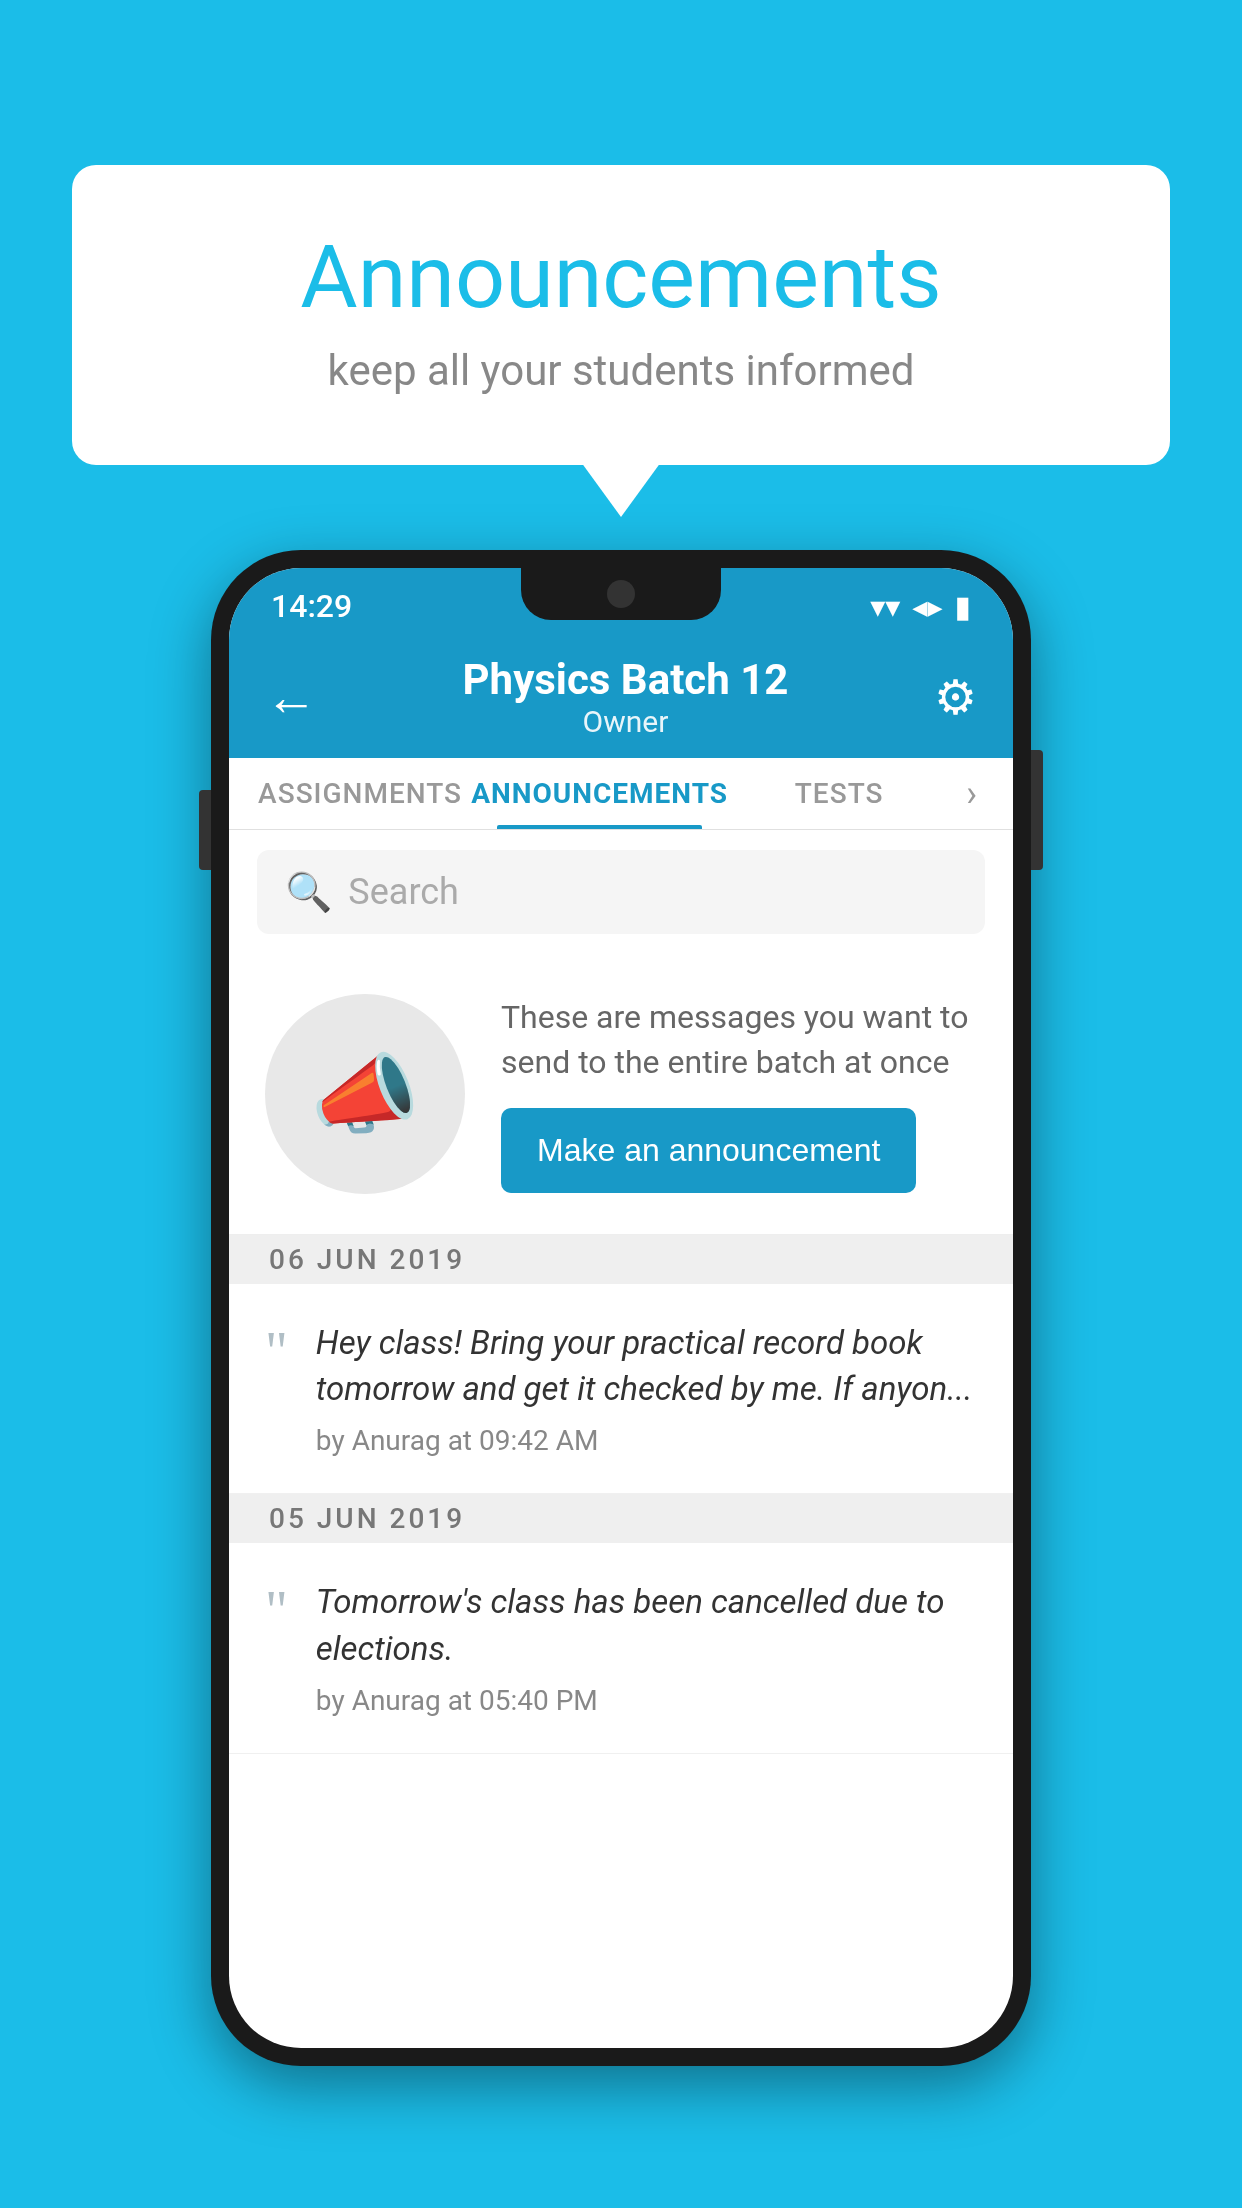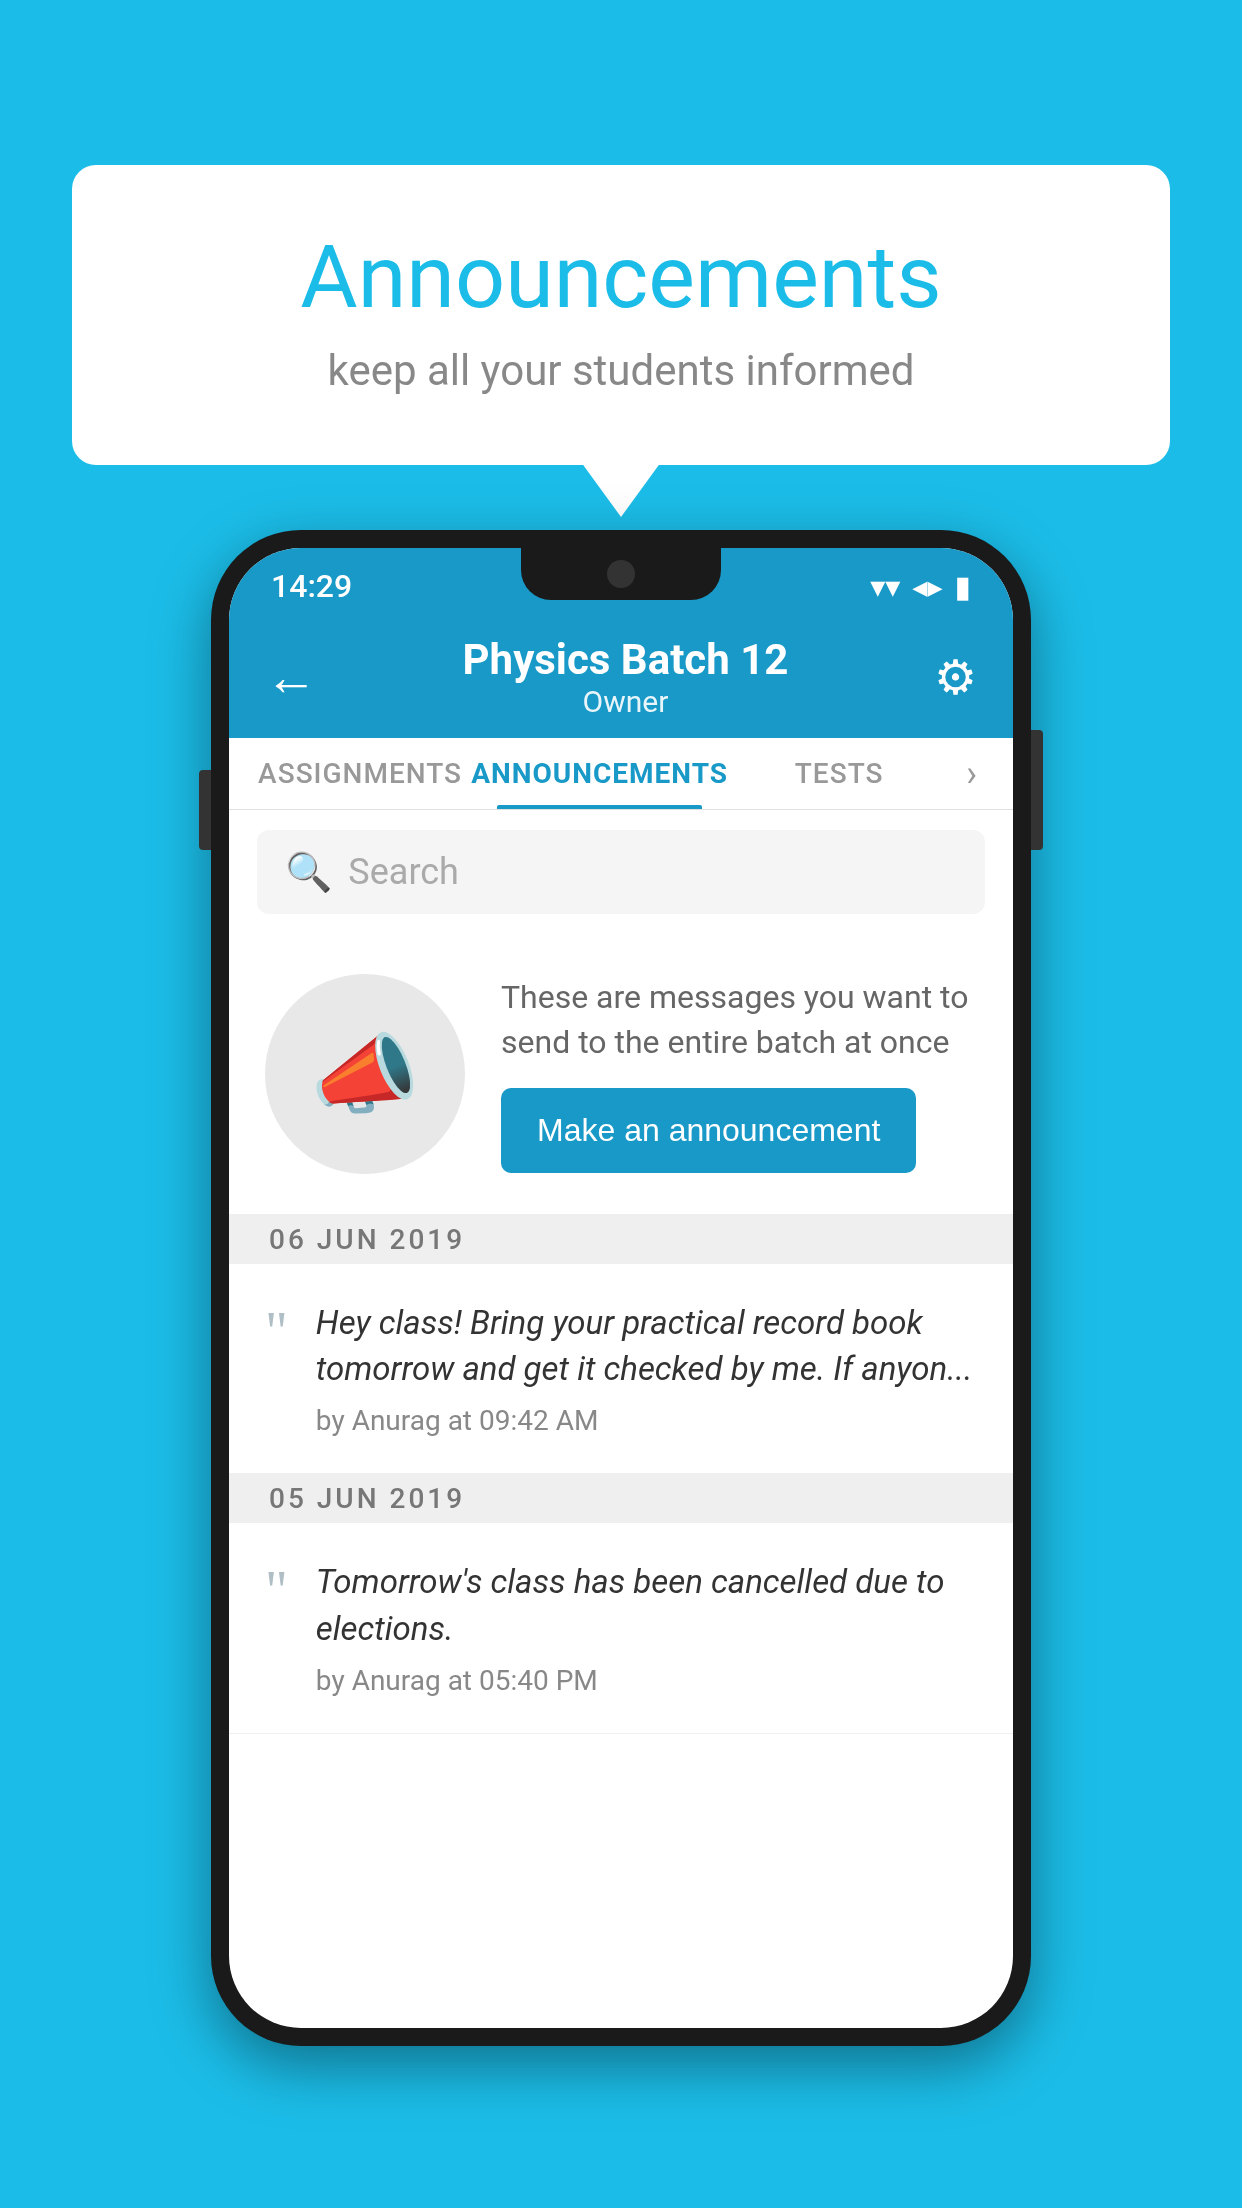--- a/index.html
+++ b/index.html
@@ -51,21 +51,21 @@
 
     .bubble-subtitle {
       font-size: 42px;
       color: #888;
       font-weight: 400;
     }
 
     
     .phone-container {
       position: absolute;
-      top: 530px;
+      top: 550px;
       left: 50%;
       transform: translateX(-50%);
       width: 820px;
     }
 
     .phone-outer {
       background: #1a1a1a;
       border-radius: 90px;
       padding: 18px;
       box-shadow: 0 20px 60px rgba(0,0,0,0.4);

